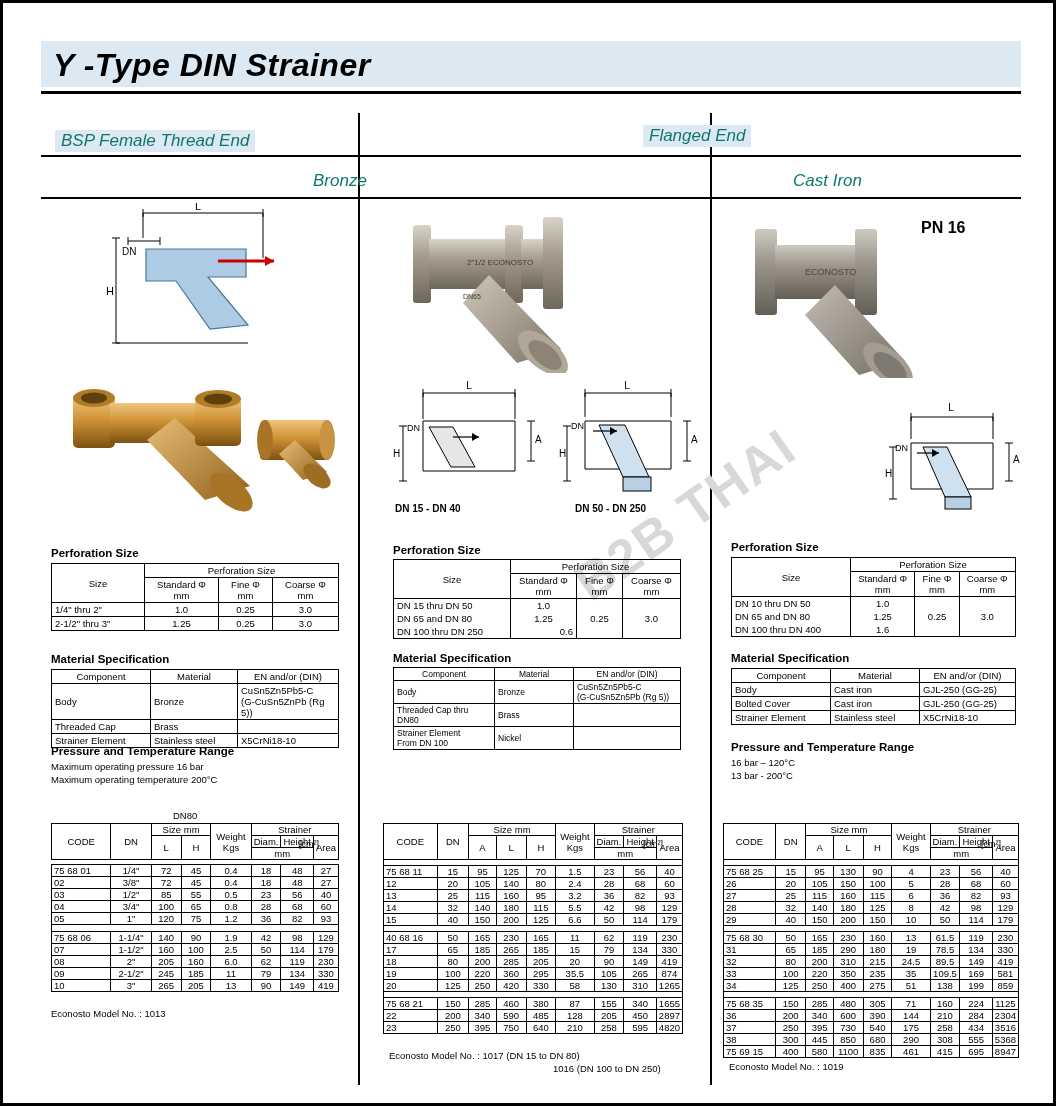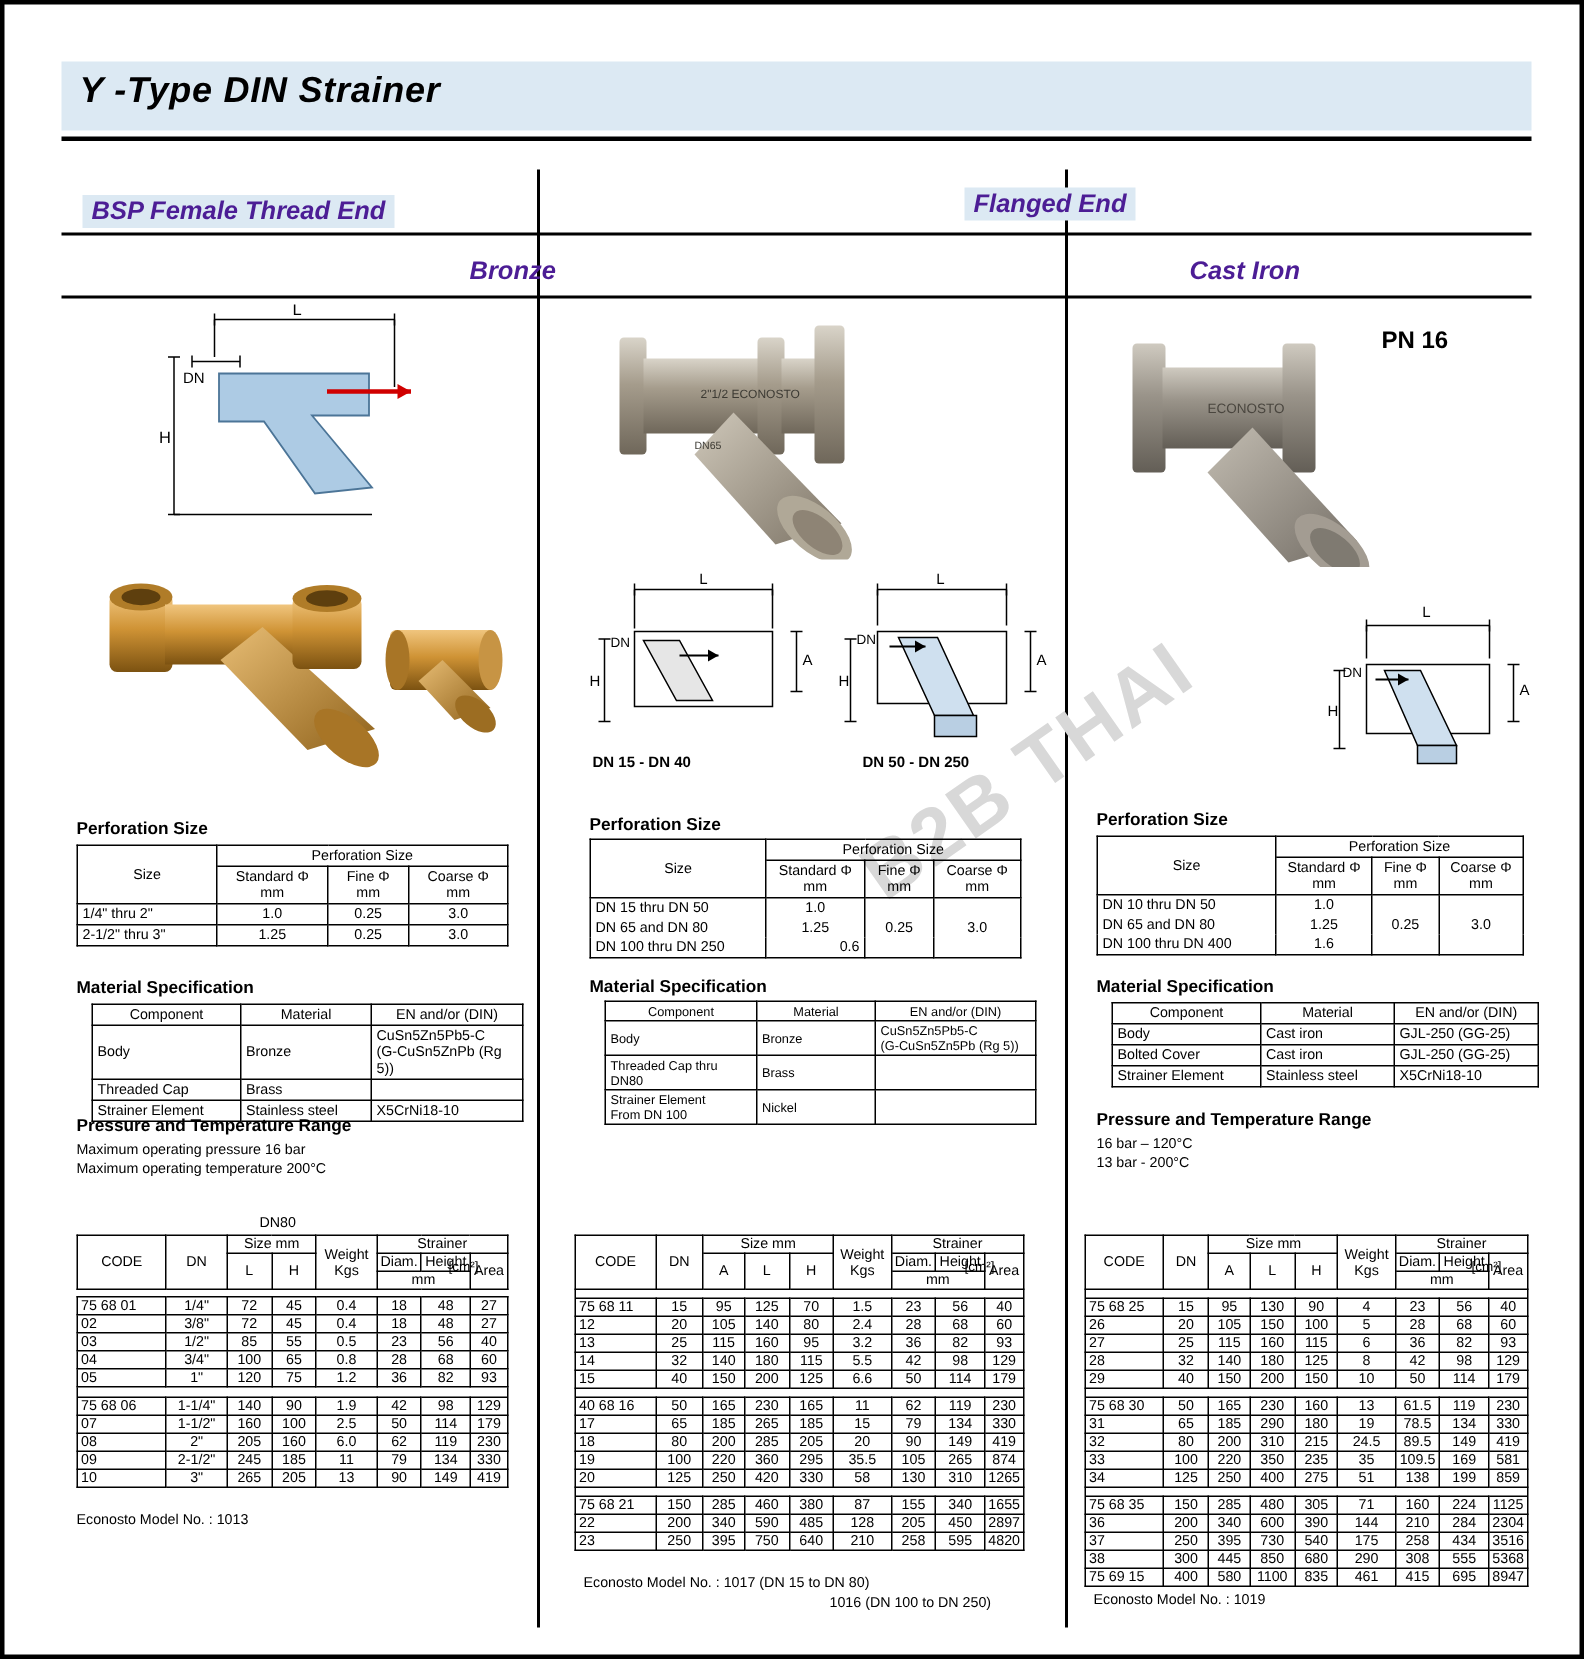--- a/index.html
+++ b/index.html
@@ -16,52 +16,52 @@
     border:3px solid #000;
     box-sizing:border-box;
   }
   
   .title-band{
     position:absolute;left:38px;top:38px;width:980px;height:46px;
     background:#dce9f3;
   }
   .title-band .title{
     position:absolute;left:12px;top:6px;
-    font-style:italic;font-weight:bold;font-size:24px;letter-spacing:.5px;
+    font-style:italic;font-weight:bold;font-size:32px;letter-spacing:.5px;
   }
   .rule{
     position:absolute;background:#000;
   }
   #rule-top{left:38px;top:88px;width:980px;height:3px;}
   #rule-head-bot{left:38px;top:152px;width:980px;height:2px;}
   #rule-sub-bot{left:38px;top:194px;width:980px;height:2px;}
   
   #vsep1{left:355px;top:110px;width:2px;height:972px;}
   #vsep2{left:707px;top:110px;width:2px;height:972px;}
 
   .sec-label{
-    position:absolute;font-style:italic;font-weight:bold;font-size:17px;color:#4c1d95;
+    position:absolute;font-style:italic;font-weight:normal;font-size:17px;color:#0f766e;
   }
   #lbl-bsp{left:52px;top:127px;background:#dce9f3;padding:1px 6px;}
   #lbl-flanged{left:640px;top:122px;background:#dce9f3;padding:1px 6px;}
   #lbl-bronze{left:310px;top:168px;}
   #lbl-cast{left:790px;top:168px;}
   #lbl-pn16{position:absolute;left:918px;top:216px;font-weight:bold;font-size:16px;color:#000;}
 
   
   .sub-head{
     position:absolute;font-weight:bold;font-size:11.5px;
   }
 
   table{border-collapse:collapse;font-size:9.5px;}
   table.bx td, table.bx th{border:1px solid #000;padding:1px 3px;}
 
   
   .perf{position:absolute;}
-  .matl{position:absolute;margin-left:10px;}
+  .matl{position:absolute;}
   .ptr{position:absolute;font-size:9.5px;line-height:13px;}
 
   
   .codetbl{position:absolute;font-size:9.5px;}
   .codetbl td,.codetbl th{border:1px solid #000;padding:0 2px;text-align:center;}
   .codetbl td.l{text-align:left;}
 
   .econ{position:absolute;font-size:9.5px;}
 
   

